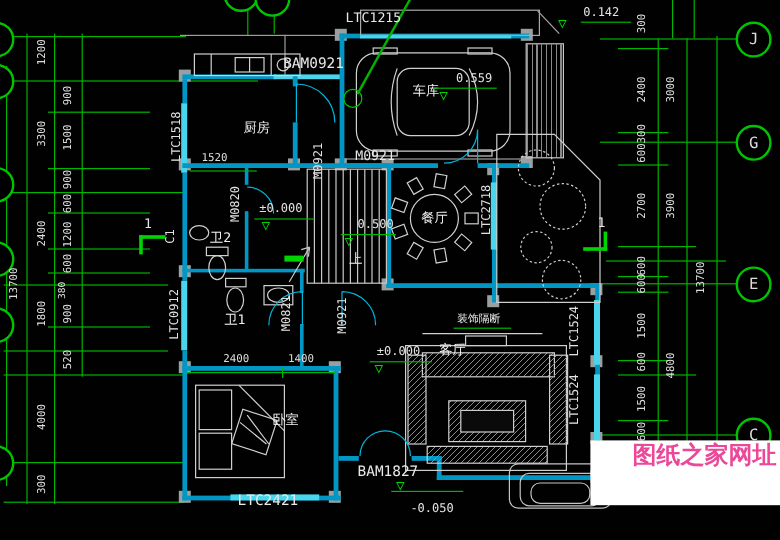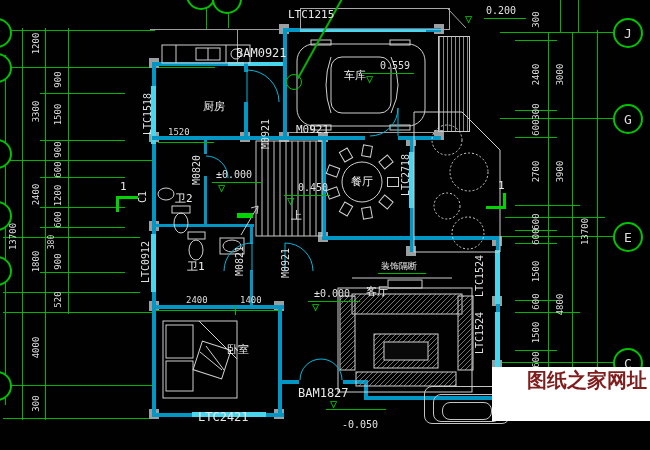--- a/index.html
+++ b/index.html
@@ -16,21 +16,21 @@
   .tri{position:absolute;color:#00d400;font-size:12px;line-height:1;}
   .wall{position:absolute;background:#0097c4;}
   .win{position:absolute;background:#49d6ec;}
   .col{position:absolute;width:10px;height:10px;background:#9aa0a2;}
   .bub{position:absolute;width:26px;height:26px;border:2px solid #00c400;border-radius:50%;
        background:#000;color:#dcdcdc;font-size:13px;display:flex;align-items:center;justify-content:center;}
   .flag{position:absolute;background:#00d400;}
   .banner{position:absolute;left:0;top:424px;width:650px;height:26px;background:#000;color:#fafafa;
           font:bold 16px "Liberation Sans",sans-serif;text-align:center;line-height:27px;letter-spacing:.5px;z-index:6;}
   .wm{position:absolute;left:492px;top:367px;width:158px;height:54px;background:#fff;text-align:center;z-index:5;}
-  .wm .l1{font:bold 20px "Liberation Sans",sans-serif;color:#7f1d1d;line-height:27px;padding-left:32px;}
+  .wm .l1{font:bold 20px "Liberation Sans",sans-serif;color:#ec4899;line-height:27px;padding-left:32px;}
   .wm .l2{font:bold 19px "Liberation Sans",sans-serif;color:#1536c8;line-height:23px;}
   .hatch{position:absolute;border:1px solid #c8c8c8;
          background:repeating-linear-gradient(90deg,#8a8a8a 0 1px,transparent 1px 4px);}
   .step{position:absolute;border:1px solid #c4c4c4;border-radius:8px;}
   .gl{position:absolute;background:#00b400;}
   .wl{position:absolute;background:#9c9c9c;}
   svg{position:absolute;left:0;top:0;}
 </style>
 </head>
 <body>
@@ -286,27 +286,27 @@
   <span class="t tv" style="left:116px;top:257px">LTC0912</span>
   <span class="t tv30" style="left:128px;top:192px">C1</span>
   <span class="t tv" style="left:167px;top:165px">M0820</span>
   <span class="t tv" style="left:236px;top:129px">M0921</span>
   <span class="t tv" style="left:210px;top:256px">M0821</span>
   <span class="t tv" style="left:256px;top:258px">M0921</span>
   <span class="t tv" style="left:376px;top:170px">LTC2718</span>
   <span class="t tv" style="left:450px;top:271px">LTC1524</span>
   <span class="t tv" style="left:450px;top:328px">LTC1524</span>
 
-  <span class="t" style="left:486px;top:6px">0.200</span>
+  <span class="t" style="left:486px;top:6px">0.142</span>
   <div class="gl" style="left:484px;top:18px;width:42px;height:1px"></div>
   <span class="tri" style="left:465px;top:13px">▽</span>
   <span class="t" style="left:380px;top:61px">0.559</span>
   <div class="gl" style="left:362px;top:73px;width:52px;height:1px"></div>
   <span class="tri" style="left:366px;top:73px">▽</span>
-  <span class="t" style="left:298px;top:183px">0.450</span>
+  <span class="t" style="left:298px;top:183px">0.500</span>
   <div class="gl" style="left:284px;top:195px;width:46px;height:1px"></div>
   <span class="tri" style="left:287px;top:195px">▽</span>
   <span class="t" style="left:216px;top:170px">±0.000</span>
   <div class="gl" style="left:212px;top:182px;width:50px;height:1px"></div>
   <span class="tri" style="left:218px;top:182px">▽</span>
   <span class="t" style="left:314px;top:289px">±0.000</span>
   <div class="gl" style="left:308px;top:301px;width:52px;height:1px"></div>
   <span class="tri" style="left:312px;top:301px">▽</span>
   <span class="t" style="left:342px;top:420px">-0.050</span>
   <div class="gl" style="left:326px;top:409px;width:60px;height:1px"></div>

